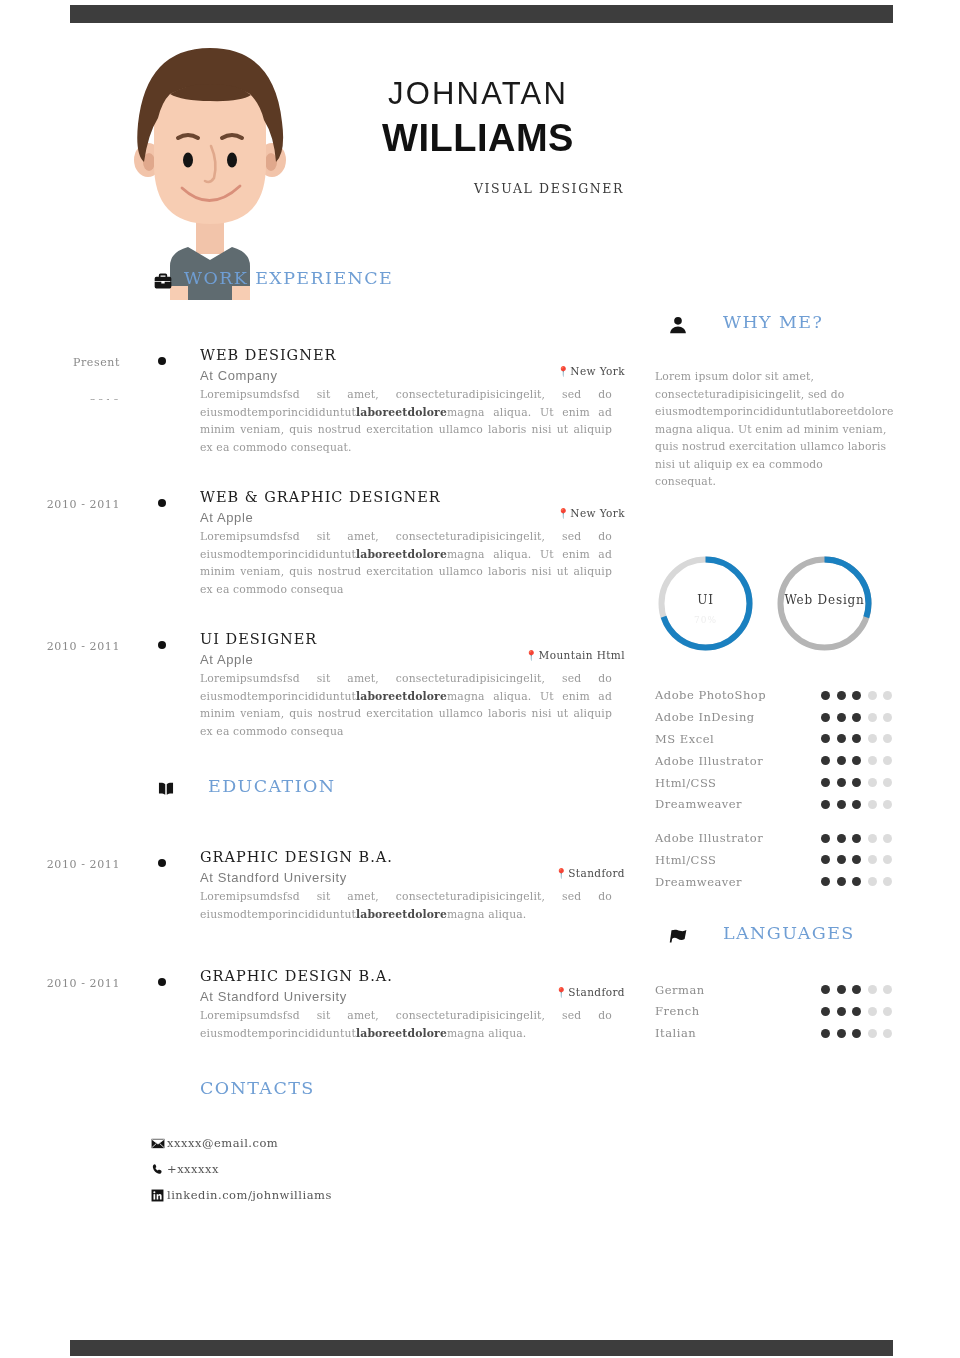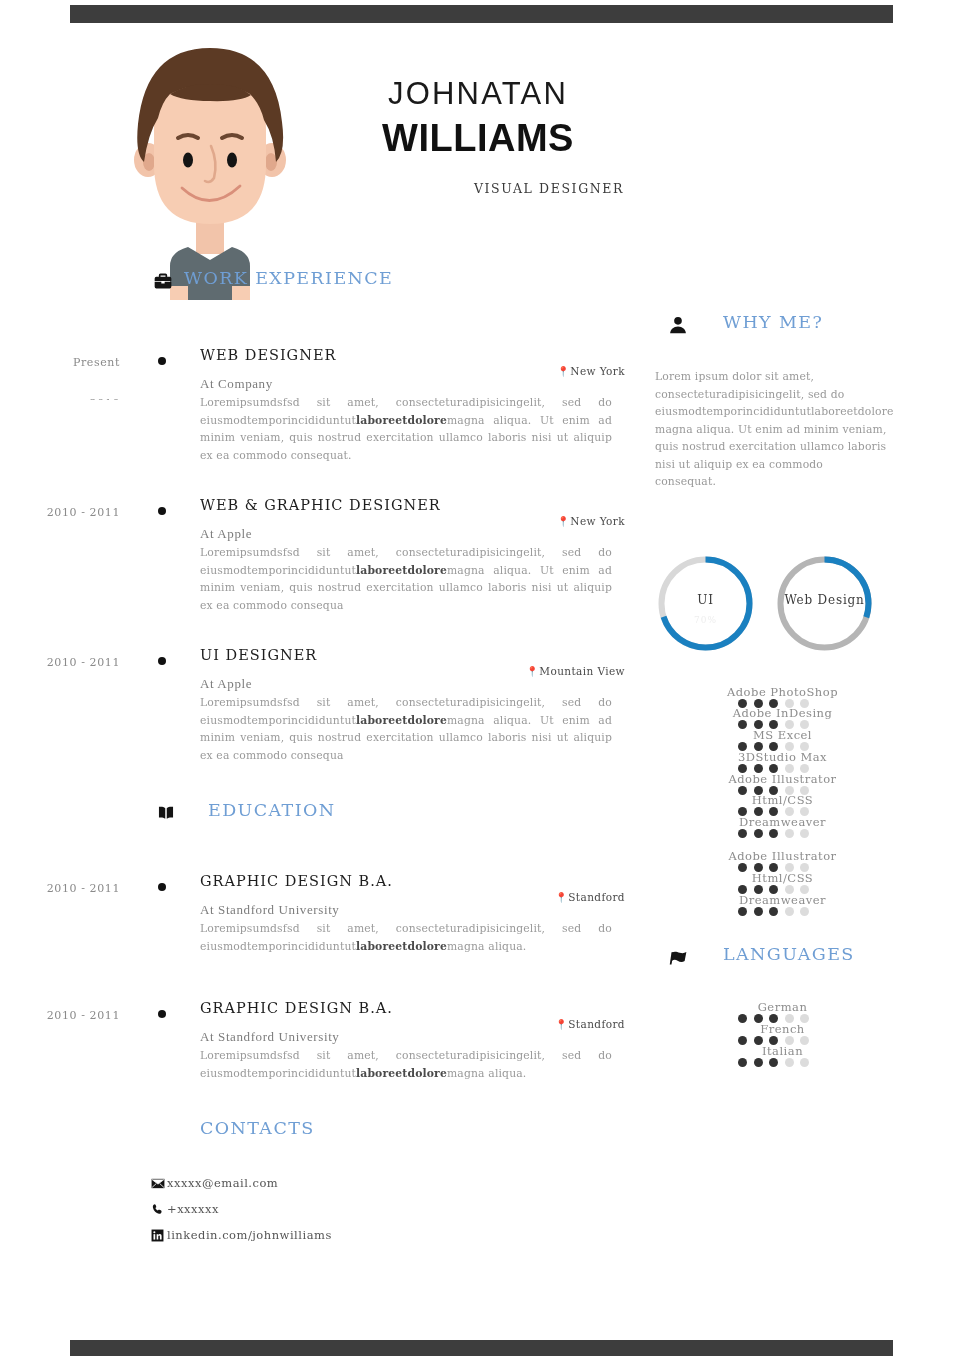--- a/index.html
+++ b/index.html
@@ -72,22 +72,22 @@
   .entry .bullet {
     position: absolute; left: 158px; top: 11px;
     width: 8px; height: 8px; border-radius: 50%; background: #111;
   }
   .entry .body { margin-left: 200px; padding-right: 20px; position: relative; }
   .entry .role {
     font-family: "DejaVu Serif", serif; font-size: 14.5px; letter-spacing: 1px;
     color: #1d1d1d; font-weight: 400; line-height: 19px;
   }
   .entry .org {
-    font-family: Liberation Serif, serif; font-size: 13px; letter-spacing: 0.6px;
-    color: #7d7d7d; line-height: 20px; margin-top: 9px;
+    font-family: Liberation Sans, sans-serif; font-size: 13px; letter-spacing: 0.6px;
+    color: #7d7d7d; line-height: 20px; margin-top: 1px;
   }
   .entry .loc {
     position: absolute; right: 20px; top: 19px;
     font-family: "DejaVu Serif", serif; font-size: 10.5px; color: #4a4a4a;
     letter-spacing: 0.4px; white-space: nowrap;
   }
   .entry .loc .pin { color: #111; font-size: 10px; }
   .entry .desc {
     font-family: "DejaVu Serif", serif; font-size: 10.8px; color: #9a9a9a;
     line-height: 17.5px; letter-spacing: 0.15px;
@@ -118,21 +118,21 @@
     font-family: "DejaVu Serif", serif; font-size: 12px; color: #3c3c3c; letter-spacing: 0.8px;
   }
   .ring .rpct {
     position: absolute; left: 0; right: 0; top: 62px; text-align: center;
     font-family: "DejaVu Serif", serif; font-size: 9px; color: #eeeeee; letter-spacing: 1px;
   }
 
   .dot-list { margin-top: 24px; }
   .dot-row {
     display: flex; align-items: center; height: 21.8px;
-    font-family: "DejaVu Serif", serif; font-size: 11.5px; color: #8d8d8d; letter-spacing: 0.5px; flex-direction: column;
+    font-family: "DejaVu Serif", serif; font-size: 11.5px; color: #8d8d8d; letter-spacing: 0.5px;
   }
   .dot-row .dl { flex: 1; }
   .dot-row .dots { display: flex; gap: 6.5px; padding-right: 18px; }
   .dot { width: 9px; height: 9px; border-radius: 50%; background: #dcdcdc; }
   .dot.on { background: #333333; }
   .group-gap { height: 12px; }
 
   .lang-list { margin-top: 22px; }
 </style>
 </head>
@@ -219,21 +219,21 @@
         <div class="desc"><span>Loremipsumdsfsd sit amet, consecteturadipisicingelit, sed do eiusmodtemporincididuntut</span><b>laboreetdolore</b><span>magna aliqua. Ut enim ad minim veniam, quis nostrud exercitation ullamco laboris nisi ut aliquip ex ea commodo consequa</span></div>
       </div>
     </div>
 
     <div class="entry">
       <div class="date">2010 - 2011</div>
       <div class="bullet"></div>
       <div class="body">
         <div class="role">UI DESIGNER</div>
         <div class="org">At Apple</div>
-        <div class="loc"><span class="pin">📍</span><span>Mountain View</span></div>
+        <div class="loc"><span class="pin">📍</span><span>Mountain Html</span></div>
         <div class="desc"><span>Loremipsumdsfsd sit amet, consecteturadipisicingelit, sed do eiusmodtemporincididuntut</span><b>laboreetdolore</b><span>magna aliqua. Ut enim ad minim veniam, quis nostrud exercitation ullamco laboris nisi ut aliquip ex ea commodo consequa</span></div>
       </div>
     </div>
 
     <div style="height:36px"></div>
     <div class="sec-head head-edu">
       <span class="sec-icon">
         <svg viewBox="0 0 24 24" width="20" height="18">
             <path fill="#141414" d="M11 5.5C9.4 4.2 7.3 3.6 5 3.6H2.6v14.3H5c2.3 0 4.4.6 6 1.9V5.5zm2 0v14.3c1.6-1.3 3.7-1.9 6-1.9h2.4V3.6H19c-2.3 0-4.4.6-6 1.9z"></path>
           </svg>
@@ -362,30 +362,20 @@
           <span class="dl">MS Excel</span>
           <span class="dots">
             <span class="dot on"></span>
             <span class="dot on"></span>
             <span class="dot on"></span>
             <span class="dot"></span>
             <span class="dot"></span>
           </span>
         </div>
       <div class="dot-row">
-          <span class="dl">3DStudio Max</span>
-          <span class="dots">
-            <span class="dot on"></span>
-            <span class="dot on"></span>
-            <span class="dot on"></span>
-            <span class="dot"></span>
-            <span class="dot"></span>
-          </span>
-        </div>
-      <div class="dot-row">
           <span class="dl">Adobe Illustrator</span>
           <span class="dots">
             <span class="dot on"></span>
             <span class="dot on"></span>
             <span class="dot on"></span>
             <span class="dot"></span>
             <span class="dot"></span>
           </span>
         </div>
       <div class="dot-row">

